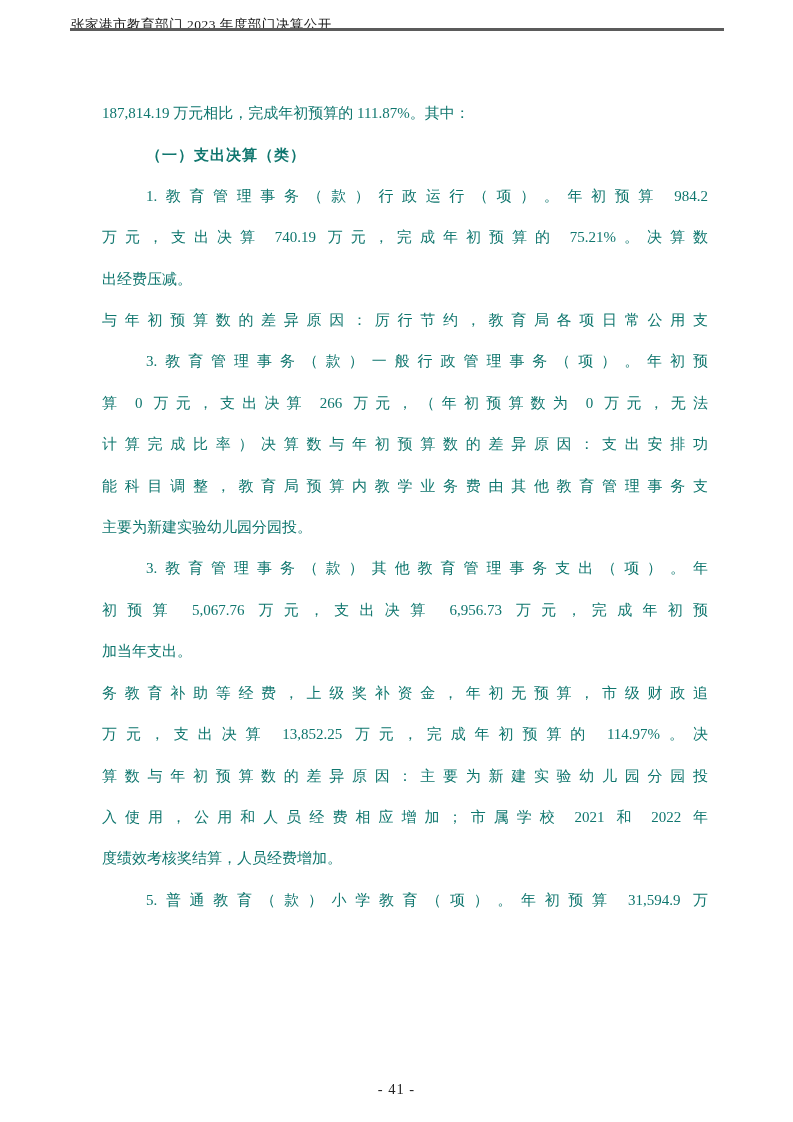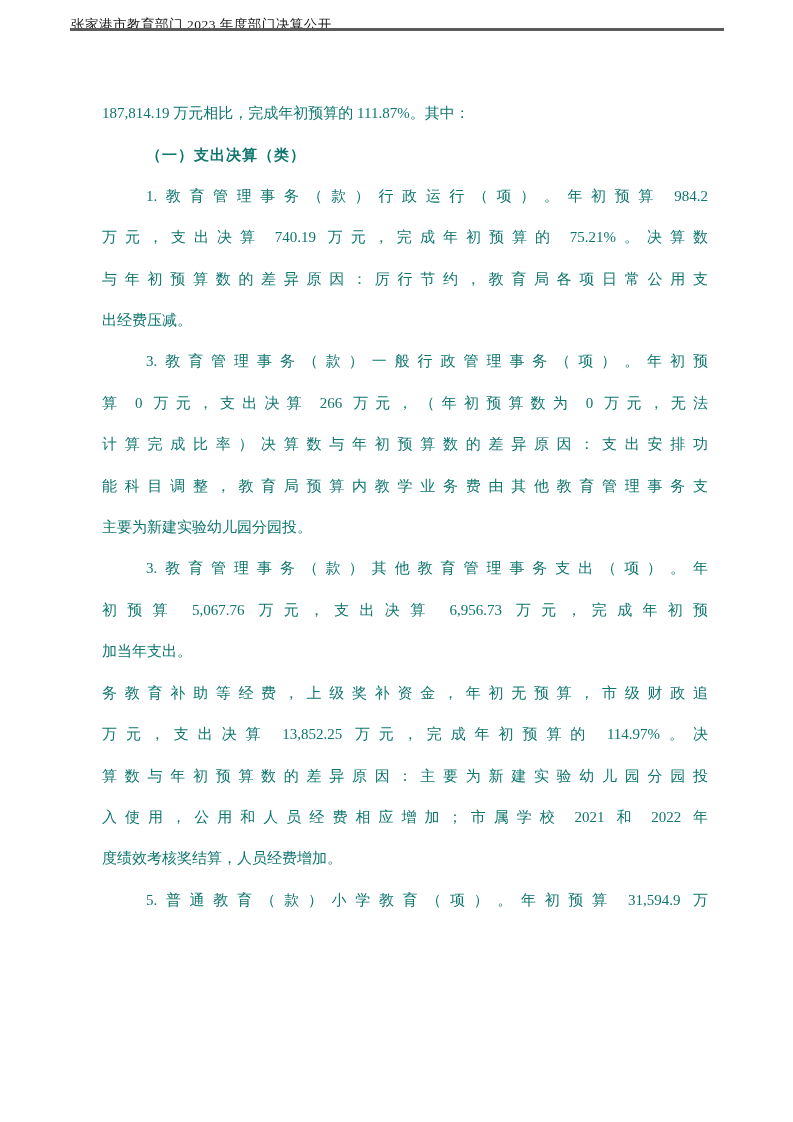--- a/index.html
+++ b/index.html
@@ -86,36 +86,39 @@
 
   <div class="header-title">张家港市教育部门 2023 年度部门决算公开</div>
   <div class="header-rule"></div>
 
   <div class="doc-body">
     <div class="line flush">187,814.19 万元相比，完成年初预算的 111.87%。其中：</div>
     <div class="line heading indent">（一）支出决算（类）</div>
 
     <div class="line fill indent">1.教育管理事务（款）行政运行（项）。年初预算 984.2</div>
     <div class="line fill">万元，支出决算 740.19 万元，完成年初预算的 75.21%。决算数</div>
+    <div class="line flush">出经费压减。</div>
     <div class="line fill">与年初预算数的差异原因：厉行节约，教育局各项日常公用支</div>
-    <div class="line flush">出经费压减。</div>
 
     <div class="line fill indent">3.教育管理事务（款）一般行政管理事务（项）。年初预</div>
     <div class="line fill">算 0 万元，支出决算 266 万元，（年初预算数为 0 万元，无法</div>
     <div class="line fill">计算完成比率）决算数与年初预算数的差异原因：支出安排功</div>
     <div class="line fill">能科目调整，教育局预算内教学业务费由其他教育管理事务支</div>
     <div class="line flush">主要为新建实验幼儿园分园投。</div>
 
     <div class="line fill indent">3.教育管理事务（款）其他教育管理事务支出（项）。年</div>
     <div class="line fill">初预算 5,067.76 万元，支出决算 6,956.73 万元，完成年初预</div>
     <div class="line flush">加当年支出。</div>
     <div class="line fill">务教育补助等经费，上级奖补资金，年初无预算，市级财政追</div>
 
     <div class="line fill">万元，支出决算 13,852.25 万元，完成年初预算的 114.97%。决</div>
     <div class="line fill">算数与年初预算数的差异原因：主要为新建实验幼儿园分园投</div>
     <div class="line fill">入使用，公用和人员经费相应增加；市属学校 2021 和 2022 年</div>
     <div class="line flush">度绩效考核奖结算，人员经费增加。</div>
 
     <div class="line fill indent">5.普通教育（款）小学教育（项）。年初预算 31,594.9 万</div>
   </div>
 
+  <div class="footer">
+    <span>- 41 -</span>
+  </div>
 
 </div>
 
 </body></html>

